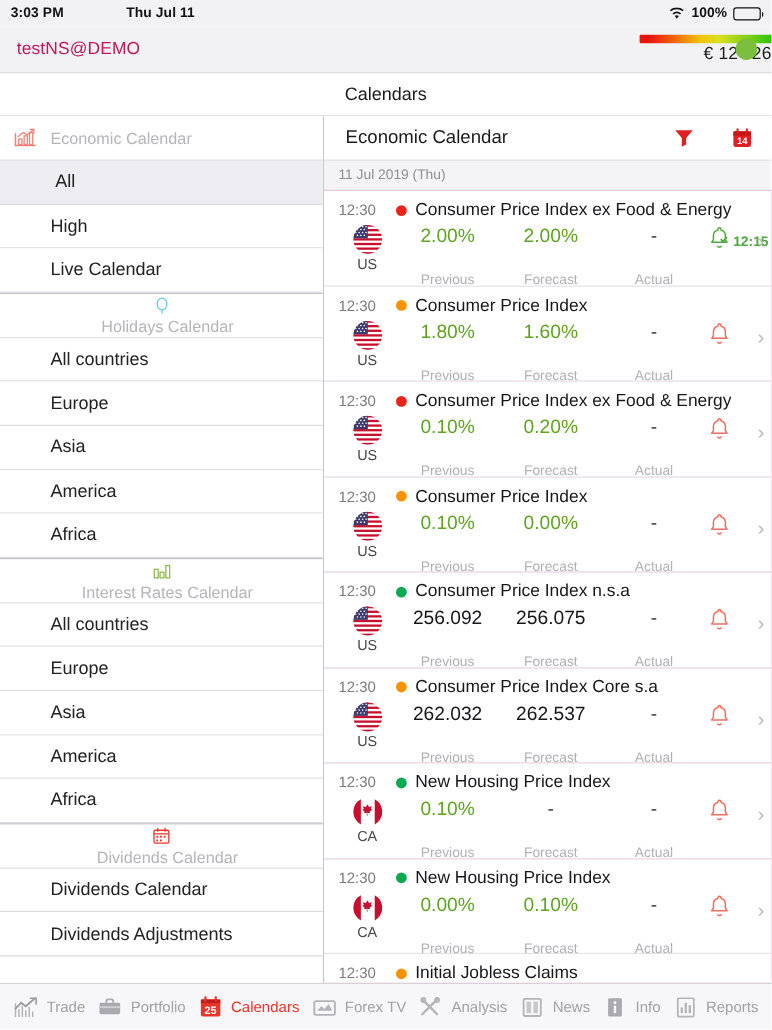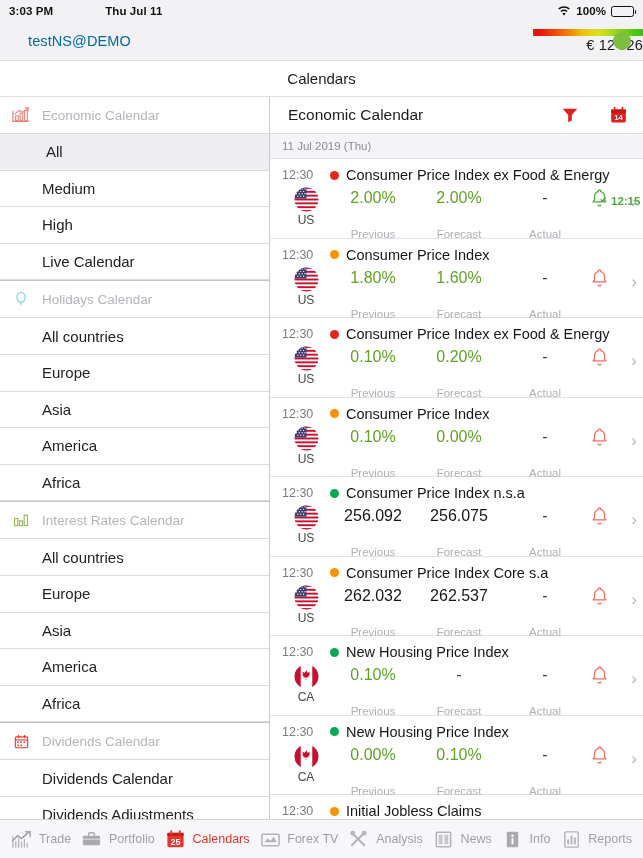--- a/index.html
+++ b/index.html
@@ -45,21 +45,21 @@
   .batt-fill { background: #111; height: 100%; border-radius: 1px; }
 
   
   .accountbar {
     height: 38px; background: #f2f2f5;
     display: flex; align-items: center; position: relative;
     border-bottom: 1px solid #dcdce1;
     flex: 0 0 auto;
   }
   .account-name {
-    font-size: 14.5px; color: #0369a1; padding-left: 28px; letter-spacing: .1px;
+    font-size: 14.5px; color: #be185d; padding-left: 14px; letter-spacing: .1px;
   }
   .equity-wrap {
     position: absolute; left: 0; right: 0; top: 0; bottom: 0;
     display: flex; flex-direction: column; align-items: flex-end; justify-content: center;
     pointer-events: none;
   }
   .equity-bar {
     width: 110px; height: 7px; border-radius: 1px;
     background: linear-gradient(to right,#e8150d 0%, #e8150d 7%, #ee5b06 24%, #efc40a 46%, #d9e020 60%, #8fd218 78%, #2ec508 100%);
     margin-bottom: 1px;
@@ -99,21 +99,21 @@
   }
   .sb-section-label { font-size: 13.5px; color: #b4b4ba; }
   .sb-item {
     height: 36.6px; display: flex; align-items: center;
     padding-left: 42px; font-size: 15px; color: #222;
     border-bottom: 1px solid #dcdce0;
     box-sizing: border-box;
     background: #ffffff;
   }
   .sb-item.selected { background: #eeeef2; padding-left: 46px; }
-  .sb-sep-top { border-top: 1px solid #c4c4c9; }
+  .sb-sep-top { border-top: 1px solid #c4c4c9; flex-direction: column; }
 
   
   .main {
     flex: 1 1 auto; min-width: 0;
     background: #ffffff;
     display: flex; flex-direction: column;
     overflow: hidden;
   }
   .main-header {
     height: 36px; flex: 0 0 auto;
@@ -242,23 +242,20 @@
             <rect x="10" y="8" width="3" height="8" fill="none" stroke="#ef8278" stroke-width="1.2"></rect>
             <rect x="15" y="5" width="3" height="11" fill="none" stroke="#ef8278" stroke-width="1.2"></rect>
             <path d="M4 9l5-4 4 2 6-5" stroke="#ef8278" stroke-width="1.2" fill="none"></path>
             <path d="M15 2h4v4" stroke="#ef8278" stroke-width="1.2" fill="none"></path>
           </svg>
         </span>
         <span class="sb-section-label">Economic Calendar</span>
       </div>
       <div class="sb-item selected">
           <span>All</span>
-        </div>
-      <div class="sb-item">
-          <span>Medium</span>
         </div>
       <div class="sb-item">
           <span>High</span>
         </div>
       <div class="sb-item">
           <span>Live Calendar</span>
         </div>
 
       <div class="sb-section sb-sep-top">
         <span class="sb-section-icon">

